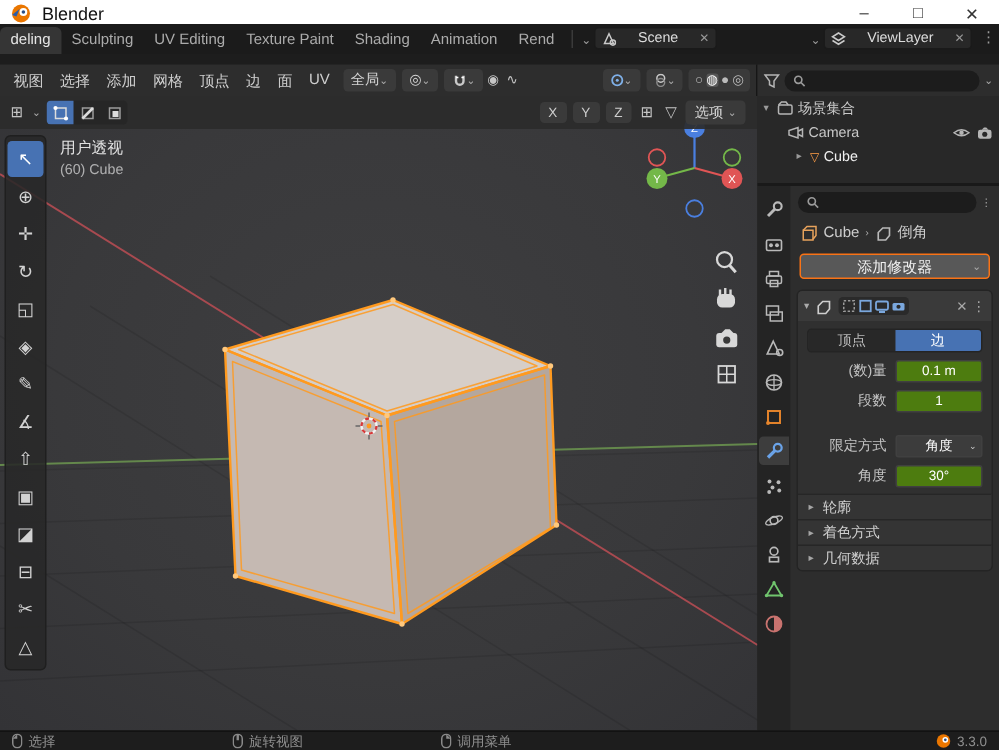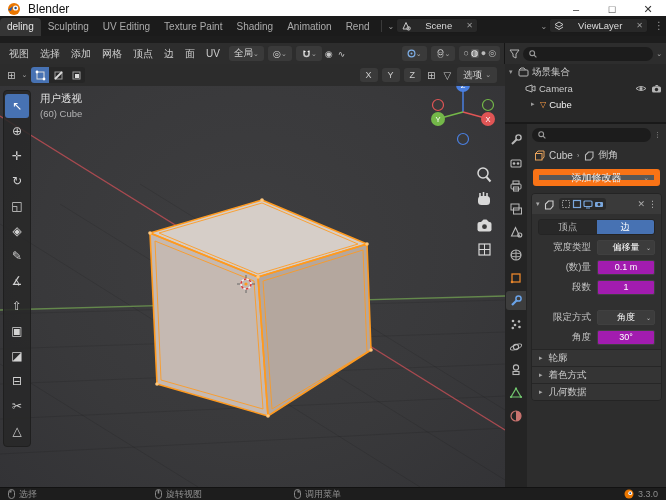--- a/index.html
+++ b/index.html
@@ -71,32 +71,32 @@
   .splitter { position:absolute; top:58px; left:0; right:0; height:2px; background:#191919; }
 
   .props { position:absolute; top:60px; left:0; right:0; bottom:0; display:flex; }
   .ptabs { width:22px; background:#242424; padding-top:6px; display:flex; flex-direction:column; align-items:center; gap:4px; }
   .ptab { width:20px; height:19px; display:flex; align-items:center; justify-content:center; border-radius:3px 0 0 3px; }
   .ptab.active { background:#3d3d3d; }
   .pcontent { flex:1; background:#2d2d2d; overflow:hidden; }
 
   .prow-top { display:flex; align-items:center; gap:3px; margin:4px 5px 0; }
   .crumbs { display:flex; align-items:center; gap:4px; margin:6px 7px 0; font-size:10px; color:#cdcdcd; white-space:nowrap; }
-  .addmod { margin:7px 6px 0; height:17px; background:#585858; border:6px solid #f97316; border-radius:3px; display:flex; align-items:center; justify-content:center; gap:5px; font-size:10px; color:#f0f0f0; position:relative; }
+  .addmod { margin:7px 6px 0; height:17px; background:#585858; border:1px solid #f97316; border-radius:3px; display:flex; align-items:center; justify-content:center; gap:5px; font-size:10px; color:#f0f0f0; position:relative; }
   .addmod .caret { position:absolute; right:5px; }
 
   .modpanel { margin:7px 4px 0; background:#303030; border:1px solid #242424; border-radius:4px; overflow:hidden; }
   .modhead { height:20px; background:#3a3a3a; display:flex; align-items:center; gap:3px; padding:0 4px; }
   .modtoggles { display:flex; align-items:center; gap:1px; background:#2a2a2a; border-radius:3px; padding:1px 2px; margin-left:2px; }
   .mtabs { display:flex; margin:5px 6px 2px; height:16px; border-radius:3px; overflow:hidden; border:1px solid #242424; }
   .mtab { flex:1; display:flex; align-items:center; justify-content:center; font-size:9.5px; background:#282828; color:#b9b9b9; }
   .mtab.active { background:#4772b3; color:#fff; }
   .frow { display:flex; align-items:center; height:16px; margin:4px 6px; }
   .frow .lab { flex:1; text-align:right; font-size:9.5px; color:#c3c3c3; padding-right:6px; white-space:nowrap; }
-  .frow .val { width:58px; height:15px; background:#a21caf; border:1px solid #404040; border-radius:2px; color:#fff; font-size:9px; display:flex; align-items:center; justify-content:center; position:relative; }
+  .frow .val { width:58px; height:15px; background:#4d7c0f; border:1px solid #404040; border-radius:2px; color:#fff; font-size:9px; display:flex; align-items:center; justify-content:center; position:relative; }
   .frow .val.drop { background:#3c3c3c; }
   .frow .val.drop .dd { position:absolute; right:3px; font-size:6px; color:#ccc; }
   .gap8 { height:6px; }
   .section { display:flex; align-items:center; height:17px; border-top:1px solid #262626; padding:0 7px; font-size:9.5px; color:#cfcfcf; background:#343434; }
   .section .tri { margin-right:6px; font-size:7px; color:#a5a5a5; }
 
   
   .statusbar { position:absolute; bottom:0; left:0; right:0; height:13px; background:#1d1d1d; border-top:1px solid #121212; display:flex; align-items:center; font-size:9px; color:#8f8f8f; padding:0 8px; }
   .hint { display:flex; align-items:center; gap:4px; white-space:nowrap; }
   .ver { margin-left:auto; display:flex; align-items:center; gap:4px; color:#8f8f8f; }
@@ -565,27 +565,20 @@
               <span class="caret" style="font-size:9px">✕</span>
               <span class="caret" style="font-size:9px">⋮</span>
             </div>
 
             <div class="mtabs">
               <div class="mtab">顶点</div>
               <div class="mtab active">边</div>
             </div>
 
             <div class="frow">
-              <span class="lab">宽度类型</span>
-              <div class="val drop">
-                <span>偏移量</span>
-                <span class="dd">⌄</span>
-              </div>
-            </div>
-            <div class="frow">
               <span class="lab">(数)量</span>
               <div class="val">
                 <span>0.1 m</span>
               </div>
             </div>
             <div class="frow">
               <span class="lab">段数</span>
               <div class="val">
                 <span>1</span>
               </div>

